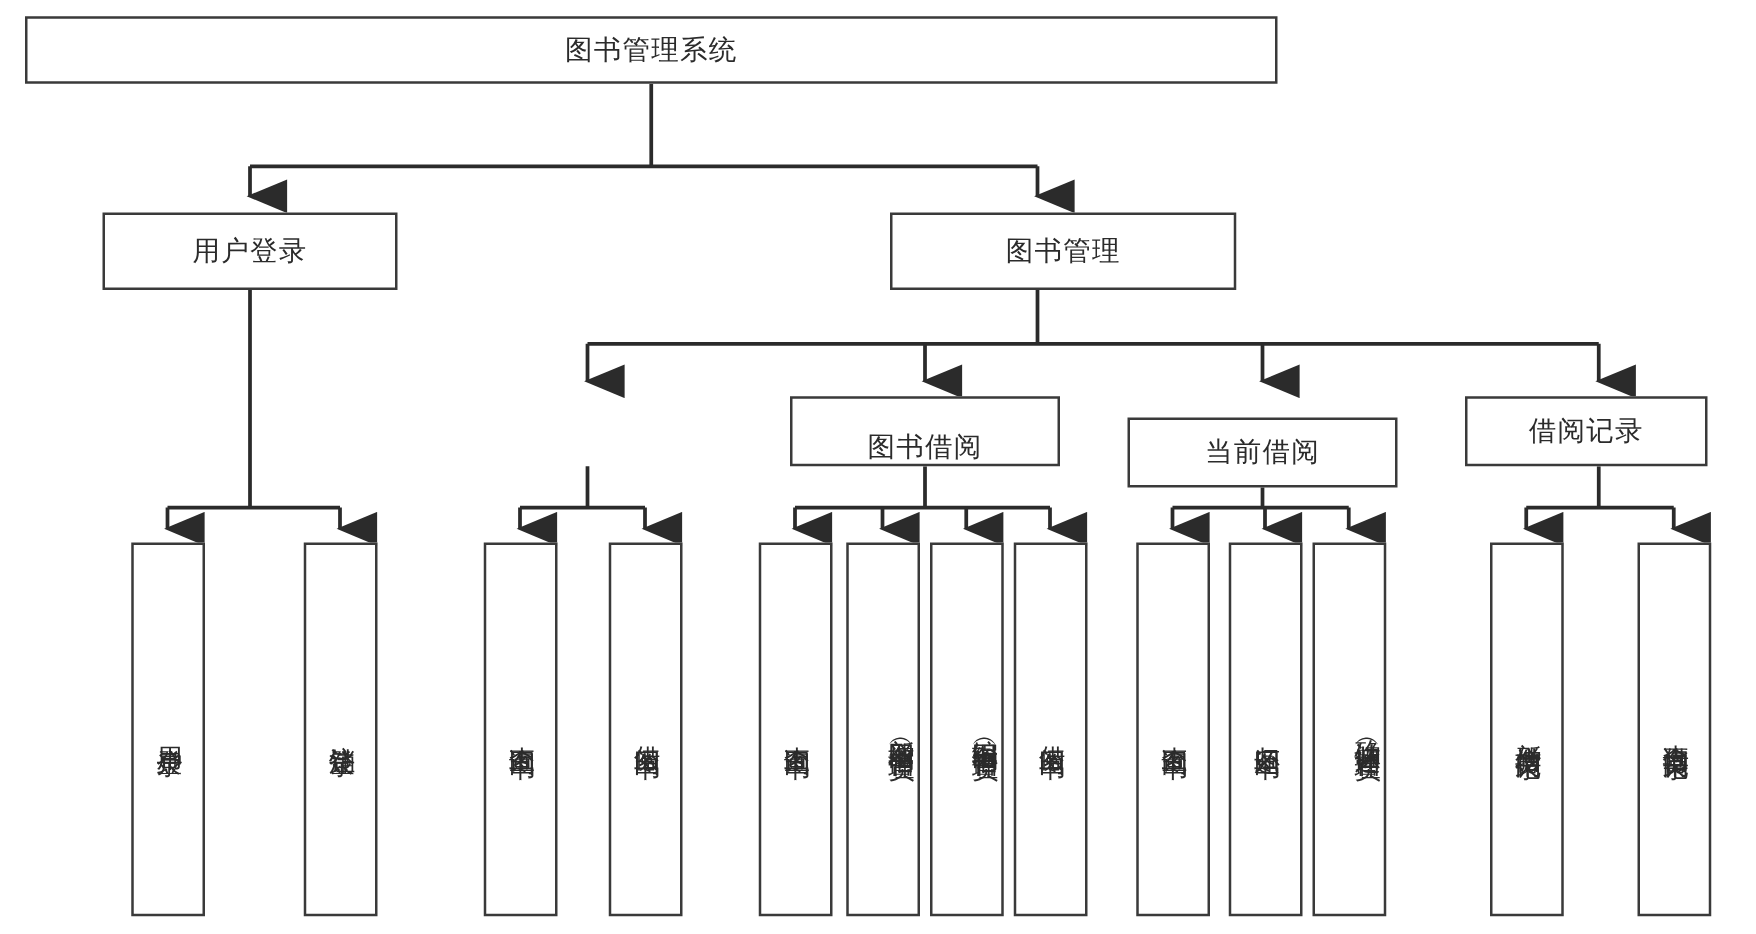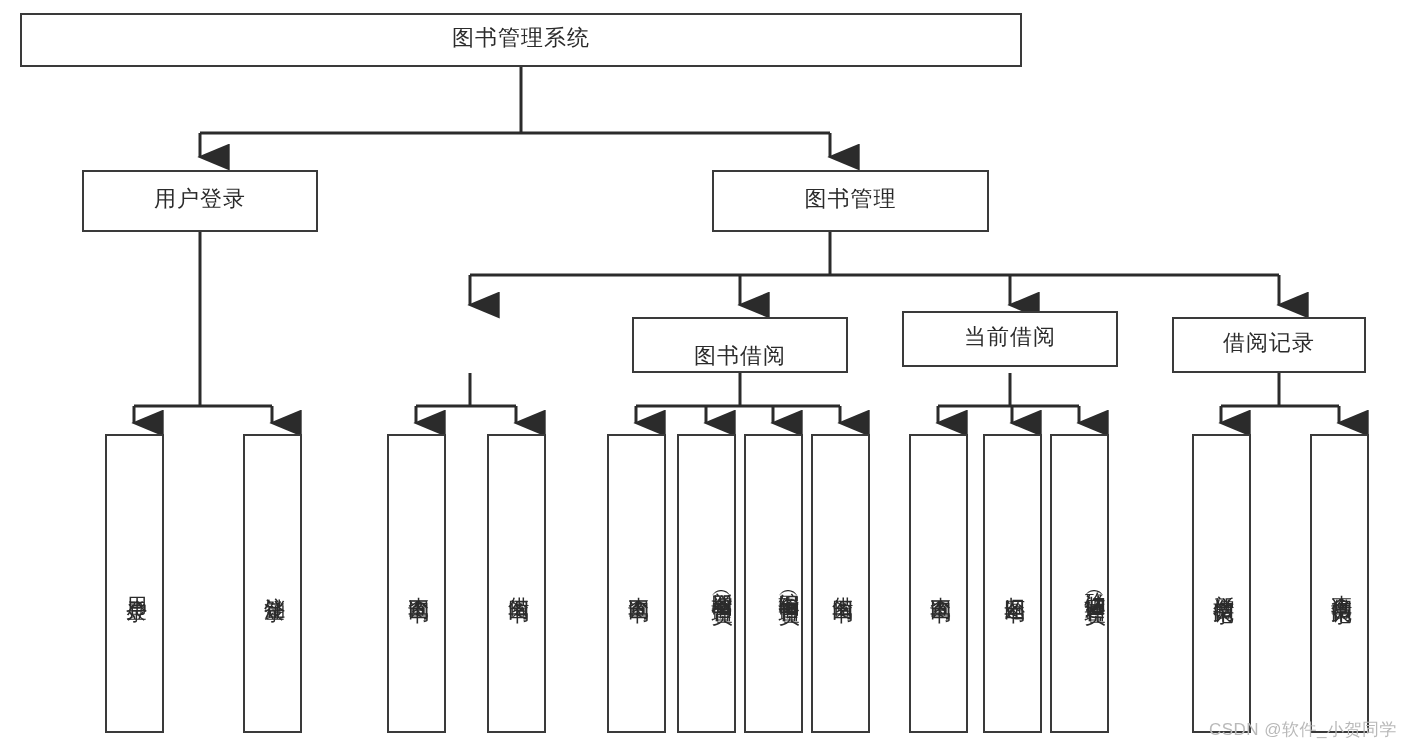--- a/index.html
+++ b/index.html
@@ -27,21 +27,20 @@
   }
   .node {
     position: absolute;
     box-sizing: border-box;
     border: 2px solid #3a3a3a;
     background: #ffffff;
     display: flex;
     align-items: center;
     justify-content: center;
     color: #2b2b2b;
-    font-family: Liberation Mono, monospace;
   }
   .node.horiz {
     font-size: 22px;
     letter-spacing: 1px;
     line-height: 1.2;
   }
   .node.vert {
     writing-mode: vertical-rl;
     text-orientation: upright;
     font-size: 21px;
@@ -128,21 +127,21 @@
   <div class="node horiz" style="left:82px; top:170px; width:236px; height:62px;">
     <span>用户登录</span>
   </div>
   <div class="node horiz" style="left:712px; top:170px; width:277px; height:62px;">
     <span>图书管理</span>
   </div>
 
   <div class="node horiz" style="left:632px; top:317px; width:216px; height:56px;align-items:flex-end;">
     <span>图书借阅</span>
   </div>
-  <div class="node horiz" style="left:902px; top:311px; width:216px; height:56px;">
+  <div class="node horiz" style="left:902px; top:334px; width:216px; height:56px;">
     <span>当前借阅</span>
   </div>
   <div class="node horiz" style="left:1172px; top:317px; width:194px; height:56px;">
     <span>借阅记录</span>
   </div>
 
   <div class="node vert" style="left:105px; top:434px; width:59px; height:299px;">
     <span>用户登录</span>
   </div>
   <div class="node vert" style="left:243px; top:434px; width:59px; height:299px;">
@@ -175,15 +174,14 @@
   <div class="node vert" style="left:1050px; top:434px; width:59px; height:299px; align-items:flex-start;">
     <span>确认归还（管理员）</span>
   </div>
   <div class="node vert" style="left:1192px; top:434px; width:59px; height:299px;">
     <span>新增借阅记录</span>
   </div>
   <div class="node vert" style="left:1310px; top:434px; width:59px; height:299px;">
     <span>查询借阅记录</span>
   </div>
 
-  <div id="watermark">CSDN @软件_小贺同学</div>
 
 </div>
 
 </body></html>

